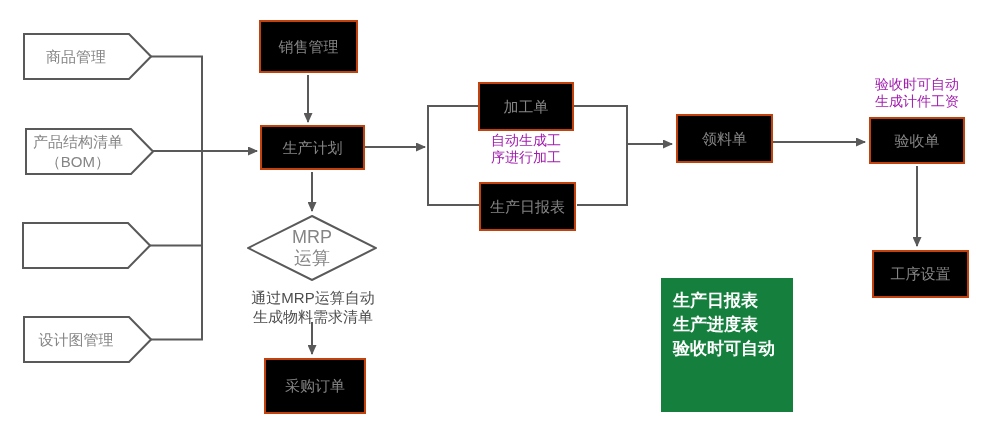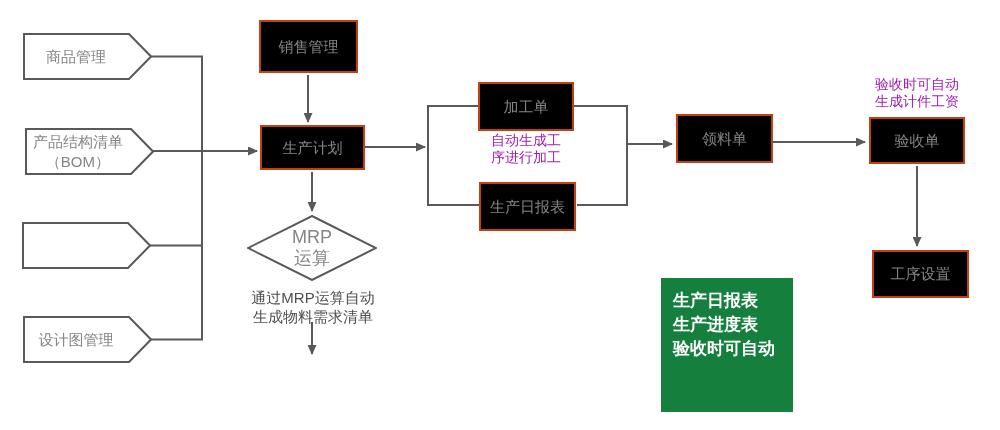--- a/index.html
+++ b/index.html
@@ -113,20 +113,23 @@
   </div>
 
   <div class="node" style="left:869px;top:117px;width:96px;height:47px">
     <span>验收单</span>
   </div>
 
   <div class="node" style="left:872px;top:250px;width:97px;height:48px">
     <span>工序设置</span>
   </div>
 
+  <div class="node" style="left:264px;top:358px;width:102px;height:56px">
+    <span>采购订单</span>
+  </div>
 
   <div class="shape" style="left:247px;top:215px;width:130px;height:66px">
     <svg width="130" height="66" viewBox="0 0 130 66">
       <polygon points="65,1 129,33 65,65 1,33" fill="#ffffff" stroke="#595959" stroke-width="2"></polygon>
     </svg>
     <div class="shape-label diam-label">
       <span>MRP</span>
       <span>运算</span>
     </div>
   </div>

